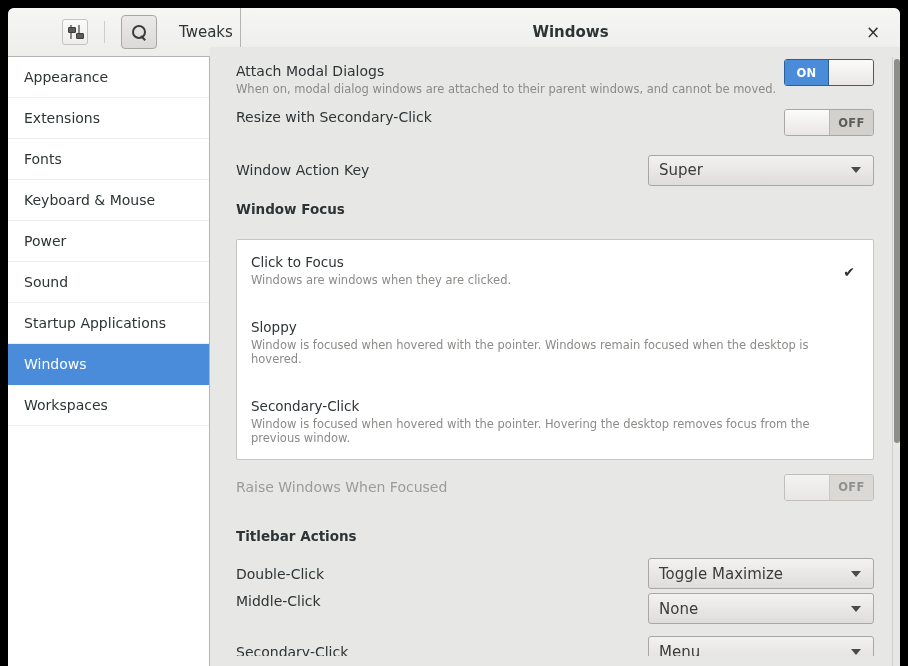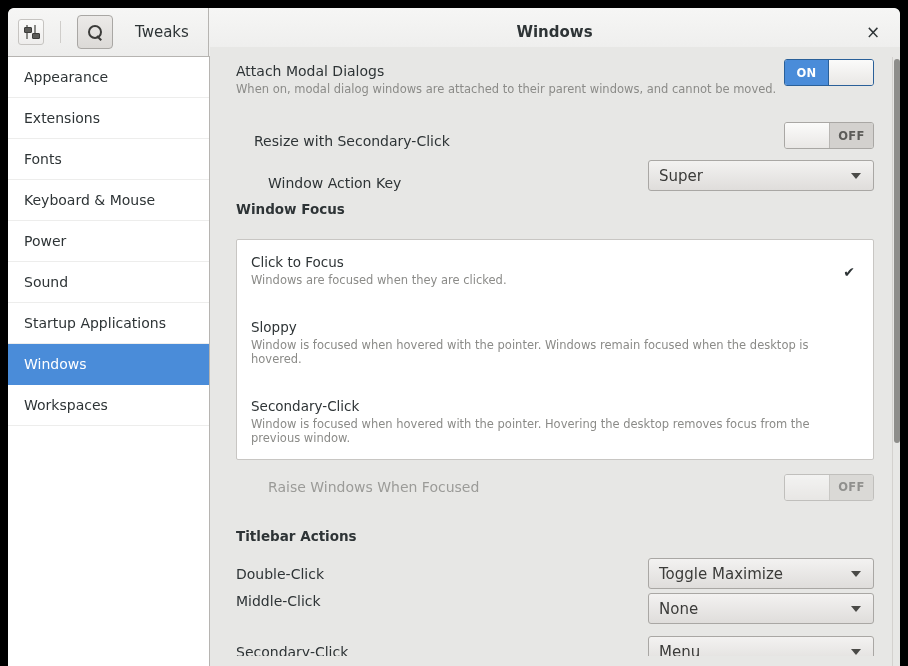--- a/index.html
+++ b/index.html
@@ -25,23 +25,24 @@
     width: 892px; height: 49px;
     display: flex;
     background: linear-gradient(to bottom, #f6f6f5 0%, #ededec 100%);
     border-bottom: 1px solid #b6b4b1;
     border-top-left-radius: 6px;
     border-top-right-radius: 6px;
   }
   .hb-left {
     width: 201px; height: 100%;
     display: flex; align-items: center;
-    padding-left: 10px;
+    padding-left: 22px;
     border-right: 1px solid #b6b4b1;
     gap: 16px;
+    margin-left: 32px;
   }
   .hb-right {
     flex: 1; height: 100%;
     position: relative;
     display: flex; align-items: center; justify-content: center;
   }
   .app-icon {
     width: 26px; height: 26px;
     border: 1px solid #c6c4c1;
     border-radius: 3px;
@@ -285,68 +286,68 @@
         <div class="row-label-wrap">
           <div class="row-title">Attach Modal Dialogs</div>
           <div class="row-desc">When on, modal dialog windows are attached to their parent windows, and cannot be moved.</div>
         </div>
         <div class="switch on">
           <div class="lbl">ON</div>
           <div class="knob"></div>
         </div>
       </div>
 
-      <div class="row" style="min-height:40px; align-items:flex-end;margin-left:18px;">
+      <div class="row" style="min-height:40px; align-items:flex-start;">
         <div class="row-label-wrap" style="padding-top:0;">
           <div class="row-title">Resize with Secondary-Click</div>
         </div>
         <div class="switch off">
           <div class="knob"></div>
           <div class="lbl">OFF</div>
         </div>
       </div>
 
-      <div class="row" style="min-height:42px; align-items:flex-end;margin-left:32px;">
+      <div class="row" style="min-height:42px; align-items:center;">
         <div class="row-label-wrap" style="padding-top:0;">
           <div class="row-title">Window Action Key</div>
         </div>
         <div class="dropdown">
           <span>Super</span>
           <span class="dd-arrow"></span>
         </div>
       </div>
 
       <div class="section-head" style="margin-top:10px;">Window Focus</div>
 
       <div class="listbox">
         <div class="lb-row" style="padding-top:14px;padding-bottom:18px;">
           <div>
             <div class="lb-title">Click to Focus</div>
-            <div class="lb-desc">Windows are focused when they are clicked.</div>
+            <div class="lb-desc">Windows are windows when they are clicked.</div>
           </div>
           <div class="lb-check">✔</div>
         </div>
         <div class="lb-row" style="padding-top:14px;padding-bottom:18px;">
           <div>
             <div class="lb-title">Sloppy</div>
             <div class="lb-desc">Window is focused when hovered with the pointer. Windows remain focused when the desktop is hovered.</div>
           </div>
           <div class="lb-check"></div>
         </div>
         <div class="lb-row" style="padding-top:14px;padding-bottom:14px;">
           <div>
             <div class="lb-title">Secondary-Click</div>
             <div class="lb-desc">Window is focused when hovered with the pointer. Hovering the desktop removes focus from the previous window.</div>
           </div>
           <div class="lb-check"></div>
         </div>
       </div>
 
       <div class="row" style="min-height:42px; align-items:center; margin-top:6px;">
-        <div class="row-label-wrap" style="padding-top:0;margin-left:32px;">
+        <div class="row-label-wrap" style="padding-top:0;">
           <div class="row-title dim">Raise Windows When Focused</div>
         </div>
         <div class="switch off disabled">
           <div class="knob"></div>
           <div class="lbl">OFF</div>
         </div>
       </div>
 
       <div class="section-head" style="margin-top:20px;margin-bottom:10px;">Titlebar Actions</div>
 

